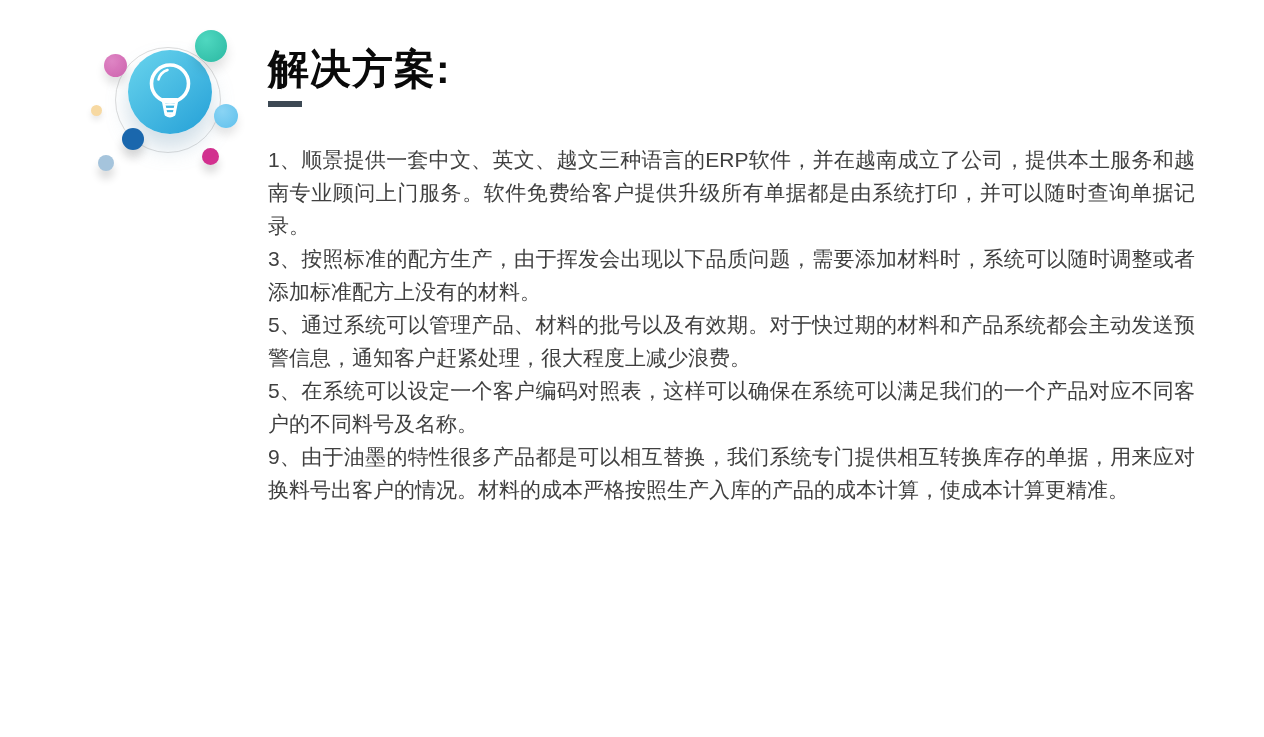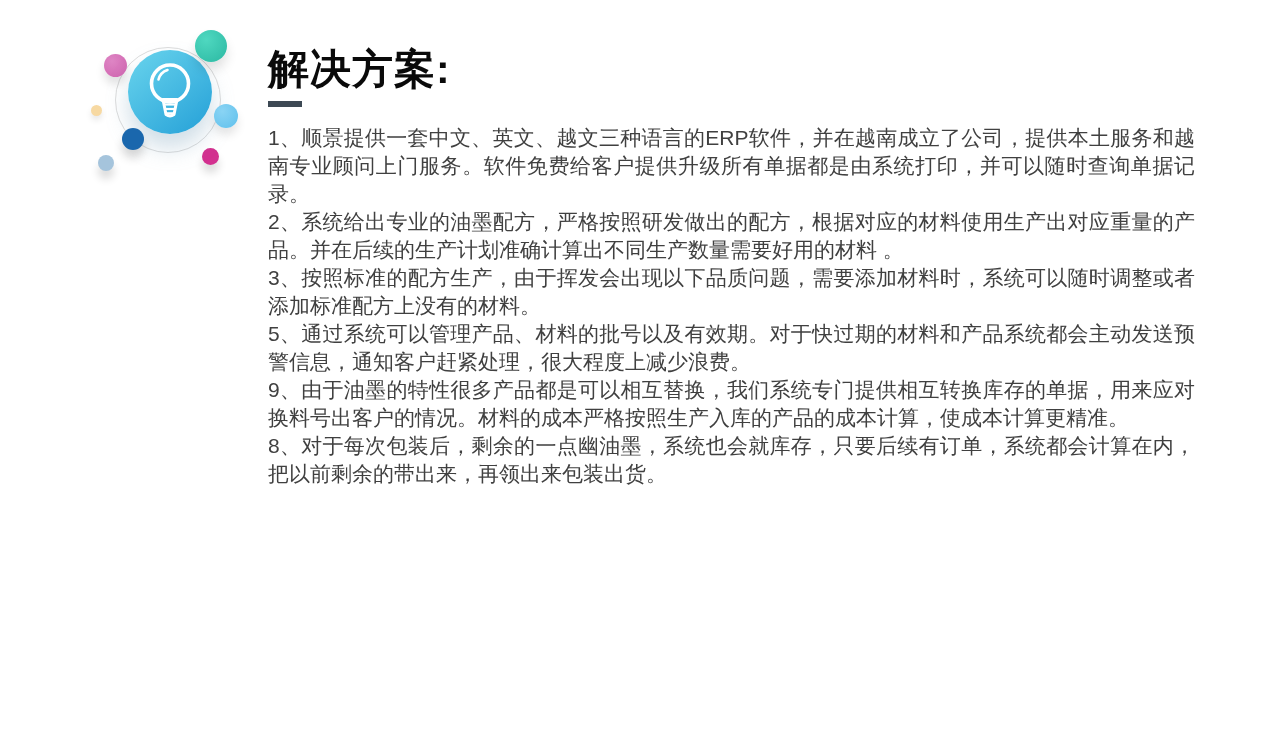--- a/index.html
+++ b/index.html
@@ -99,23 +99,23 @@
     letter-spacing: 1px;
     font-family: "Liberation Sans", "DejaVu Sans", sans-serif;
   }
   .title-dash {
     width: 34px;
     height: 6px;
     background: #3d4954;
     margin-top: 9px;
   }
   .body-text {
-    margin-top: 17px;
+    margin-top: 36px;
     font-size: 21px;
-    line-height: 28px;
+    line-height: 33px;
     color: #404040;
     text-align: justify;
   }
   .body-text p { margin: 0; }
 </style>
 </head>
 <body>
 
 <div class="page">
 
@@ -138,21 +138,20 @@
     <div class="dot dot-teal"></div>
     <div class="dot dot-darkblue"></div>
     <div class="dot dot-lightblue"></div>
   </div>
 
   <div class="content">
     <h1 class="page-title">解决方案:</h1>
     <div class="title-dash"></div>
     <div class="body-text">
       <p>1、顺景提供一套中文、英文、越文三种语言的ERP软件，并在越南成立了公司，提供本土服务和越南专业顾问上门服务。软件免费给客户提供升级所有单据都是由系统打印，并可以随时查询单据记录。</p>
-      <p>2、系统给出专业的油墨配方，严格按照研发做出的配方，根据对应的材料使用生产出对应重量的产品。并在后续的生产计划准确计算出不同生产数量需要好用的材料 。</p>
       <p>3、按照标准的配方生产，由于挥发会出现以下品质问题，需要添加材料时，系统可以随时调整或者添加标准配方上没有的材料。</p>
       <p>5、通过系统可以管理产品、材料的批号以及有效期。对于快过期的材料和产品系统都会主动发送预警信息，通知客户赶紧处理，很大程度上减少浪费。</p>
+      <p>5、在系统可以设定一个客户编码对照表，这样可以确保在系统可以满足我们的一个产品对应不同客户的不同料号及名称。</p>
       <p>9、由于油墨的特性很多产品都是可以相互替换，我们系统专门提供相互转换库存的单据，用来应对换料号出客户的情况。材料的成本严格按照生产入库的产品的成本计算，使成本计算更精准。</p>
-      <p>8、对于每次包装后，剩余的一点幽油墨，系统也会就库存，只要后续有订单，系统都会计算在内，把以前剩余的带出来，再领出来包装出货。</p>
     </div>
   </div>
 
 </div>
 
 </body></html>

